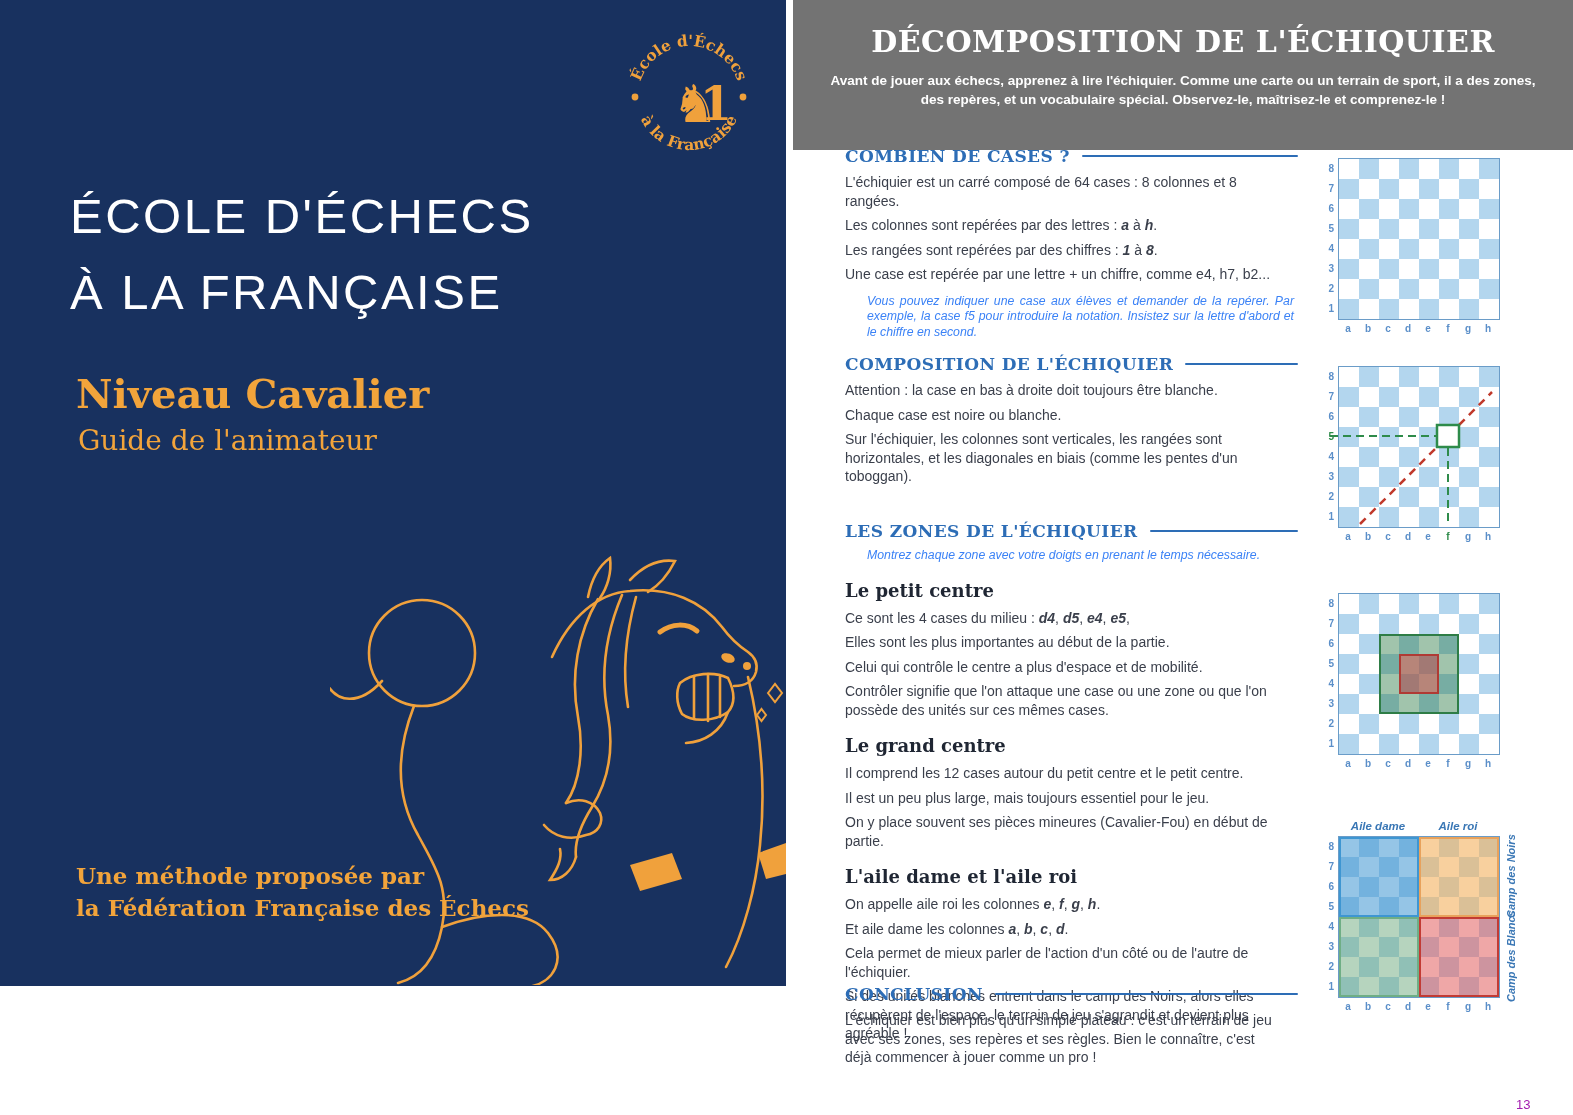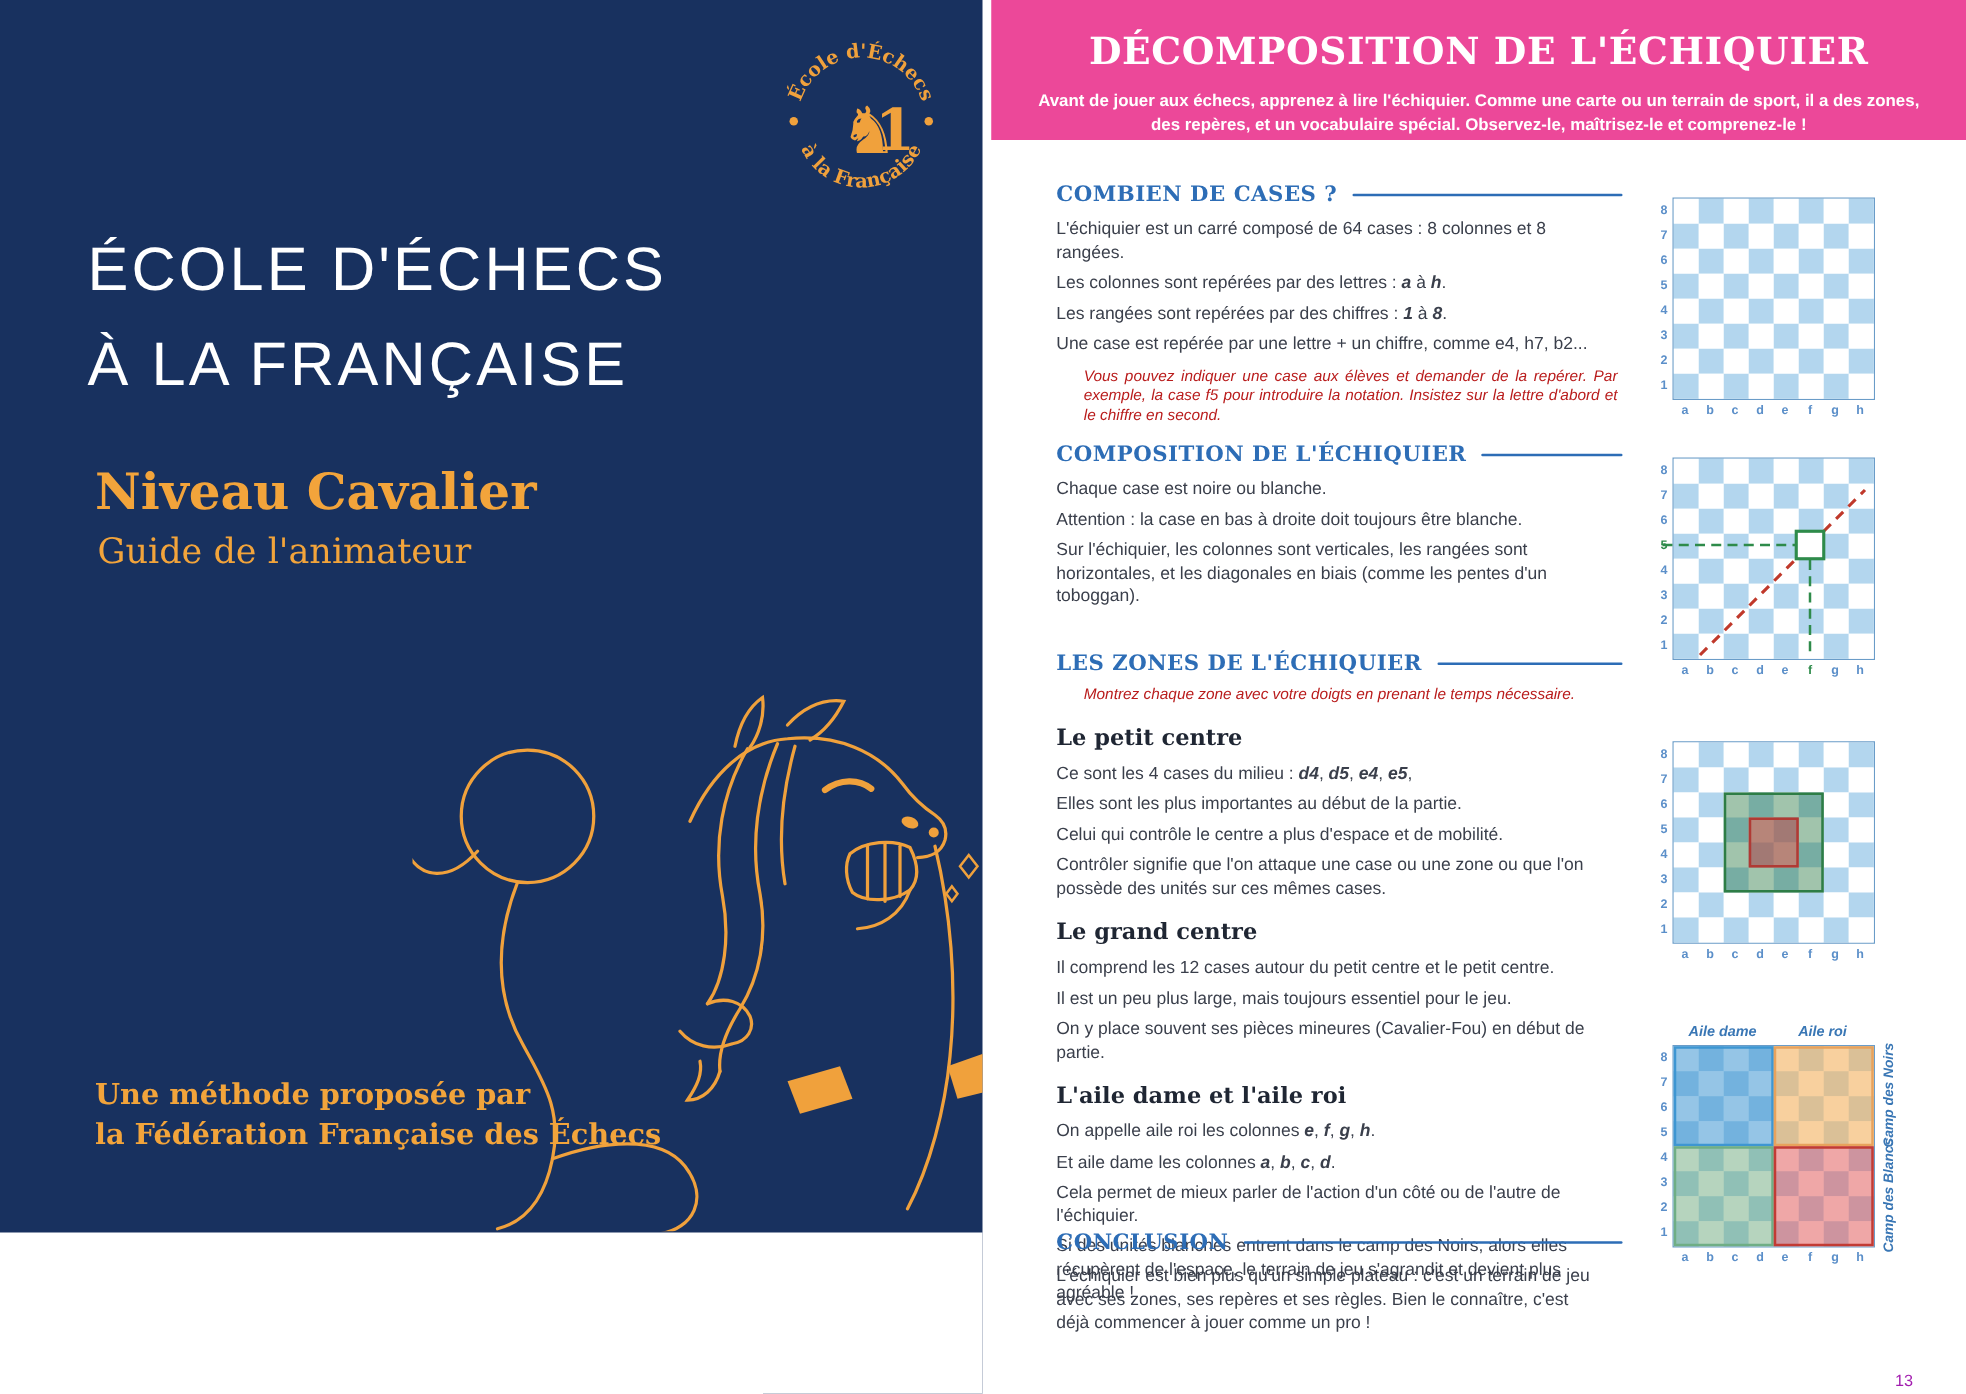--- a/index.html
+++ b/index.html
@@ -15,30 +15,30 @@
   .cover-bottom{position:absolute;left:0;top:986px;width:786px;height:129px;background:#ffffff;}
   .badge{position:absolute;left:622px;top:30px;width:134px;height:134px;}
   .cover-title{position:absolute;left:70px;top:178px;color:#ffffff;font-size:49px;
     letter-spacing:2.5px;line-height:76px;font-weight:400;}
   .level-title{position:absolute;left:76px;top:370px;color:#f2a43b;font-size:40px;font-weight:bold;}
   .level-sub{position:absolute;left:78px;top:424px;color:#f2a43b;font-size:28px;}
   .method{position:absolute;left:76px;top:860px;color:#f2a43b;font-size:23px;font-weight:bold;line-height:32px;}
   .horse{position:absolute;left:330px;top:535px;width:456px;height:450px;}
 
   
-  .rheader{position:absolute;left:793px;top:0;width:780px;height:112px;background:#ec4899;color:#fff;}
+  .rheader{position:absolute;left:793px;top:0;width:780px;height:150px;background:#737373;color:#fff;}
   .rheader h1{margin:24px 0 0 0;text-align:center;font-size:30px;letter-spacing:0.5px;}
   .rheader p{margin:12px auto 0 auto;width:705px;text-align:center;font-size:13.5px;line-height:19px;font-weight:bold;}
 
   .section{position:absolute;left:845px;width:453px;}
   .sec-head{display:flex;align-items:center;margin-bottom:7px;}
   .sec-head .t{color:#2d6db6;font-size:17px;font-weight:bold;letter-spacing:0.4px;white-space:nowrap;}
   .sec-head .rule{flex:1;height:2px;background:#2d6db6;margin-left:12px;border-radius:1px;}
   .section p.body{margin:0 16px 6px 0;font-size:14px;line-height:18.5px;color:#3a3f4b;}
-  .section p.note{margin:10px 4px 0 22px;font-size:12.3px;line-height:15.5px;color:#b91c1c;
+  .section p.note{margin:10px 4px 0 22px;font-size:12.3px;line-height:15.5px;color:#3b82f6;
     font-style:italic;text-align:justify;}
   .sub-head{margin:16px 0 8px 0;font-size:18px;font-weight:bold;color:#1f2633;}
   .em{font-weight:bold;font-style:italic;}
   .page-num{position:absolute;left:1516px;top:1072px;font-size:13px;color:#a21caf;margin-top:25px;}
 
   
   .fig{position:absolute;width:215px;}
   .bwrap{position:relative;}
   .brow{display:flex;position:relative;}
   .ranks{display:flex;flex-direction:column;width:16px;height:160px;}
@@ -144,22 +144,22 @@
   <p class="body">Les rangées sont repérées par des chiffres : <span class="em">1</span> à <span class="em">8</span>.</p>
   <p class="body">Une case est repérée par une lettre + un chiffre, comme e4, h7, b2...</p>
   <p class="note">Vous pouvez indiquer une case aux élèves et demander de la repérer. Par exemple, la case f5 pour introduire la notation. Insistez sur la lettre d'abord et le chiffre en second.</p>
 </div>
 
 <div class="section" style="top:354px">
   <div class="sec-head">
     <span class="t slab">COMPOSITION DE L'ÉCHIQUIER</span>
     <span class="rule"></span>
   </div>
+  <p class="body">Attention : la case en bas à droite doit toujours être blanche.</p>
   <p class="body">Chaque case est noire ou blanche.</p>
-  <p class="body">Attention : la case en bas à droite doit toujours être blanche.</p>
   <p class="body">Sur l'échiquier, les colonnes sont verticales, les rangées sont horizontales, et les diagonales en biais (comme les pentes d'un toboggan).</p>
 </div>
 
 <div class="section" style="top:521px">
   <div class="sec-head">
     <span class="t slab">LES ZONES DE L'ÉCHIQUIER</span>
     <span class="rule"></span>
   </div>
   <p class="note" style="margin-top:2px">Montrez chaque zone avec votre doigts en prenant le temps nécessaire.</p>
 

